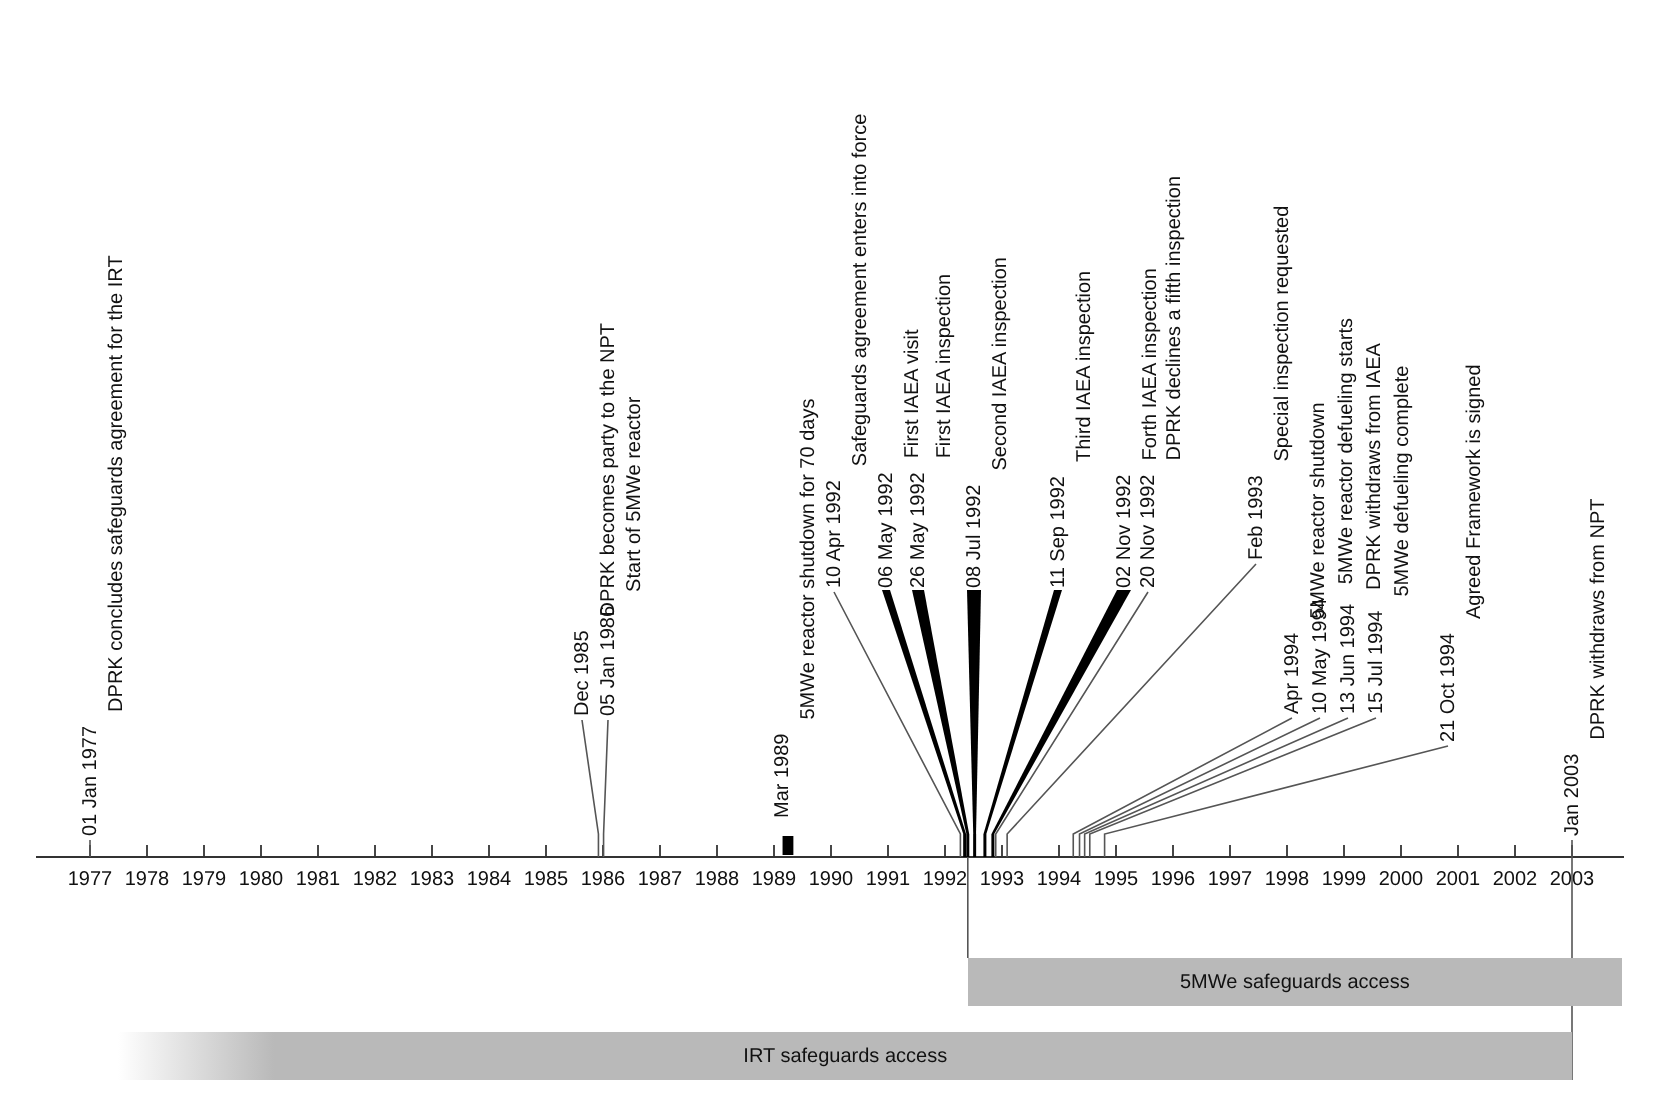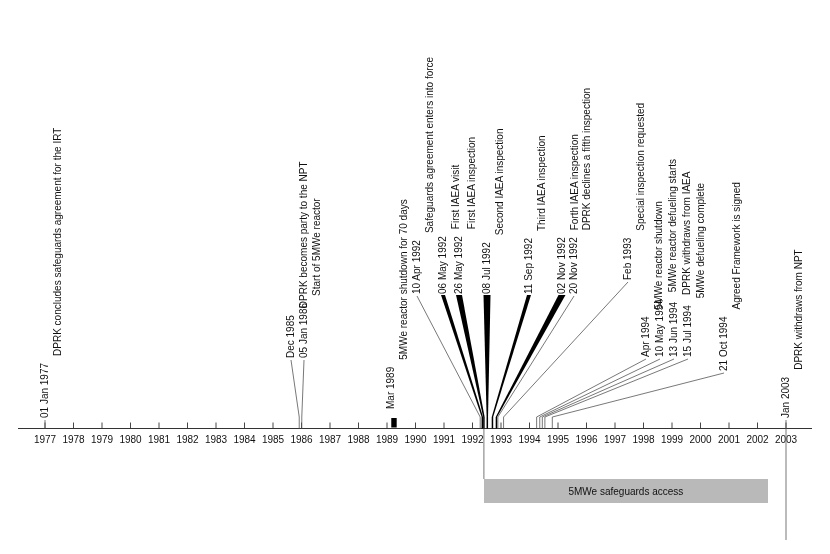--- a/index.html
+++ b/index.html
@@ -139,17 +139,20 @@
       <text x="704" y="298.28125" transform="rotate(-90 704 298.28125)" font-size="10" fill="#111111">5MWe defueling complete</text>
       <polyline points="724,373 552.2999999999987,417 552.2999999999987,428.5" fill="none" stroke="#555555" stroke-width="0.8"></polyline>
       <text x="727" y="371" transform="rotate(-90 727 371)" font-size="10" fill="#111111">21 Oct 1994</text>
       <text x="740" y="309.515625" transform="rotate(-90 740 309.515625)" font-size="10" fill="#111111">Agreed Framework is signed</text>
       <polyline points="786,420 786,540" fill="none" stroke="#555555" stroke-width="0.8"></polyline>
       <text x="789" y="418" transform="rotate(-90 789 418)" font-size="10" fill="#111111">Jan 2003</text>
       <text x="802" y="369.84375" transform="rotate(-90 802 369.84375)" font-size="10" fill="#111111">DPRK withdraws from NPT</text>
       <line x1="483.9000000000026" y1="428.5" x2="483.9000000000026" y2="479" stroke="#555555" stroke-width="0.8"></line>
     </svg>
 
-  <div id="bar-5mwe" class="access-bar" style="left: 483.9px; width: 284px; top: 479px; height: 24px;">
+  <div id="bar-5mwe" class="access-bar" style="left: 483.9px; width: 327px; top: 479px; height: 24px;">
     <span>5MWe safeguards access</span>
   </div>
 
+  <div id="bar-irt" class="access-bar fade" style="left: 59.25px; width: 726.75px; top: 516px; height: 24px;">
+    <span>IRT safeguards access</span>
+  </div>
 </div>
 
 </body></html>

